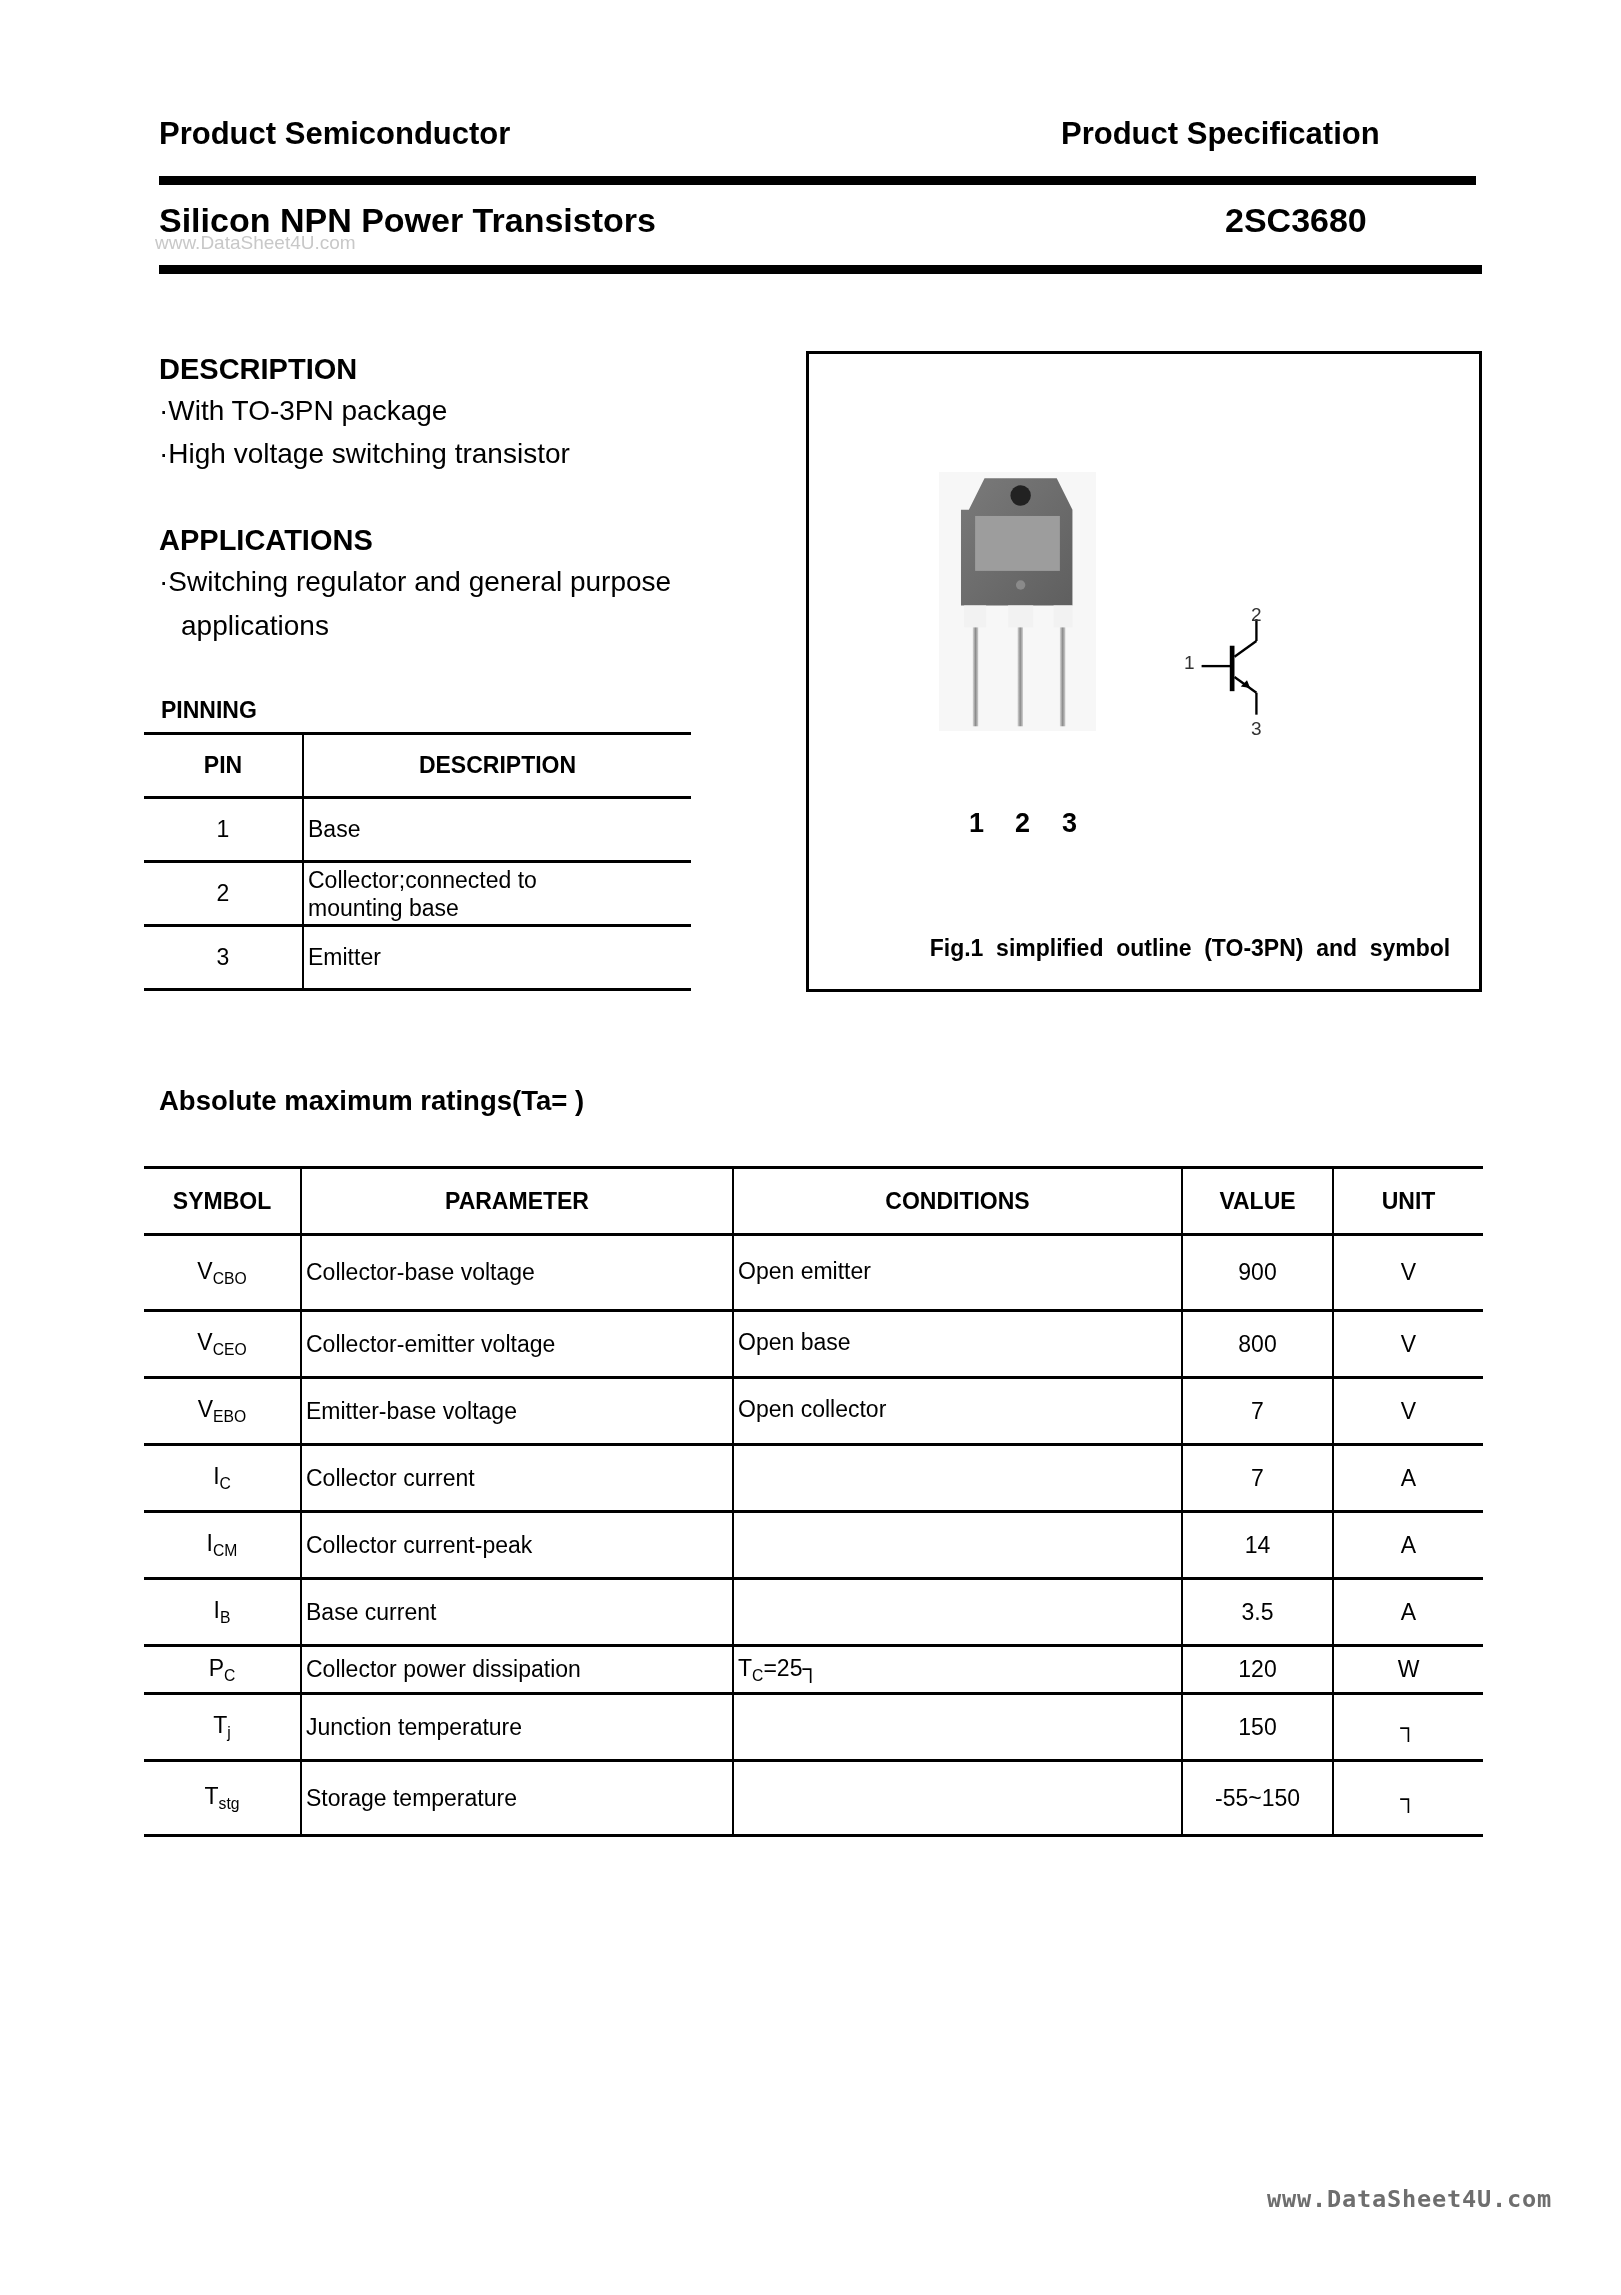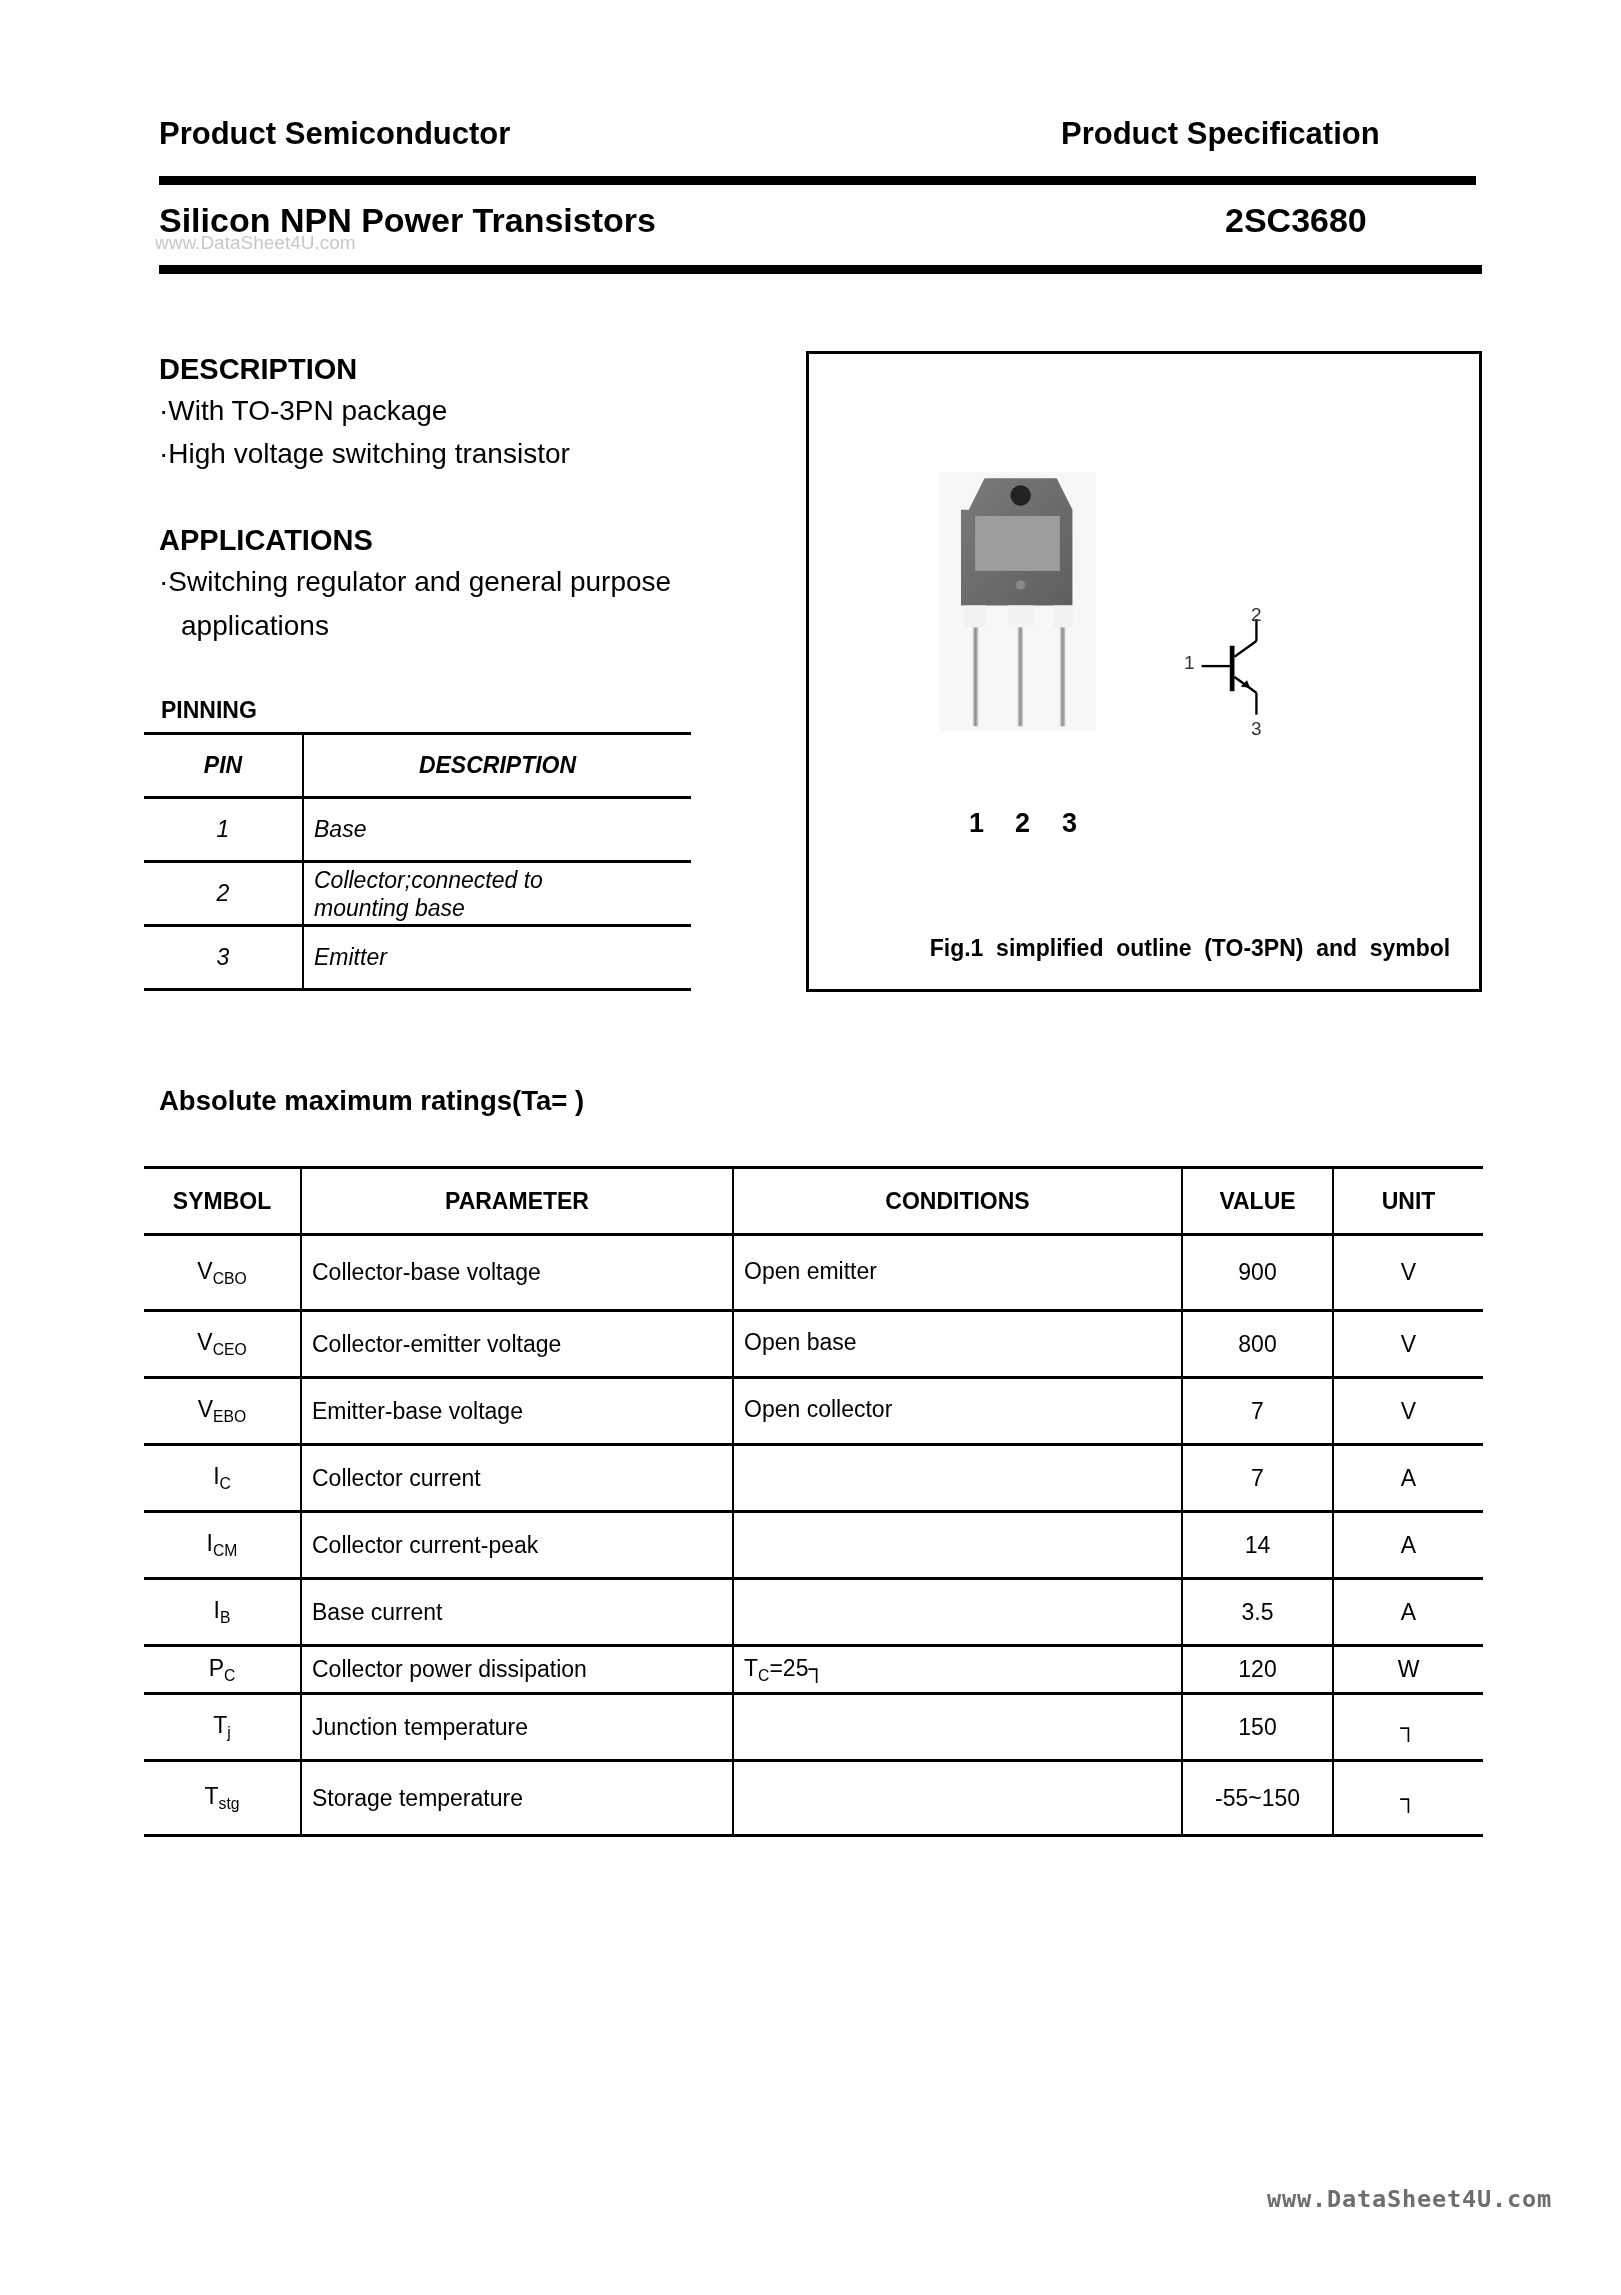--- a/index.html
+++ b/index.html
@@ -17,21 +17,21 @@
   .pinning-h { font-weight: bold; font-size: 23px; }
 
   table.grid { border-collapse: collapse; position: absolute; table-layout: fixed; }
   table.grid td, table.grid th {
     border-top: 3.1px solid #000; border-bottom: 3.1px solid #000;
     padding: 0; font-size: 23px; vertical-align: middle;
   }
   table.grid th { font-weight: bold; text-align: center; }
   table.grid .vl { border-left: 2.4px solid #000; }
   table.grid td.c { text-align: center; }
-  table.grid td.l { text-align: left; padding-left: 10px; }
+  table.grid td.l { text-align: left; padding-left: 4px; }
   .sub { font-size: 15.7px; vertical-align: -4.7px; }
 
   .figbox { border: 3.1px solid #000; box-sizing: border-box; }
   .figcap { font-weight: bold; font-size: 23px; word-spacing: 6.3px; text-align: center; }
   .footer-wm { color: #6e6e6e; font-weight: bold; font-size: 23.6px; font-family: "DejaVu Sans Mono", monospace; letter-spacing: 0.8px; }
 </style>
 </head>
 <body>
 
 <div class="abs hdr" style="left:159px; top:118px;">Product Semiconductor</div>
@@ -44,21 +44,21 @@
 
 <div class="abs section-h" style="left:159px; top:355px;">DESCRIPTION</div>
 <div class="abs bullet" style="left:159px; top:397px;">·With TO-3PN package</div>
 <div class="abs bullet" style="left:159px; top:440px;">·High voltage switching transistor</div>
 
 <div class="abs section-h" style="left:159px; top:526px;">APPLICATIONS</div>
 <div class="abs bullet" style="left:159px; top:568px;">·Switching regulator and general purpose</div>
 <div class="abs bullet" style="left:181px; top:612px;">applications</div>
 
 <div class="abs pinning-h" style="left:161px; top:697px;">PINNING</div>
-<table class="grid" style="left:144px; top:732px; width:547px;font-style:italic;">
+<table class="grid" style="left:144px; top:732px; width:547px;">
   <colgroup>
       <col style="width:159px">
       <col style="width:388px">
     </colgroup>
   <tbody>
       <tr style="height:64px">
     <th>PIN</th>
     <th class="vl">DESCRIPTION</th>
   </tr>
   <tr style="height:64px">

